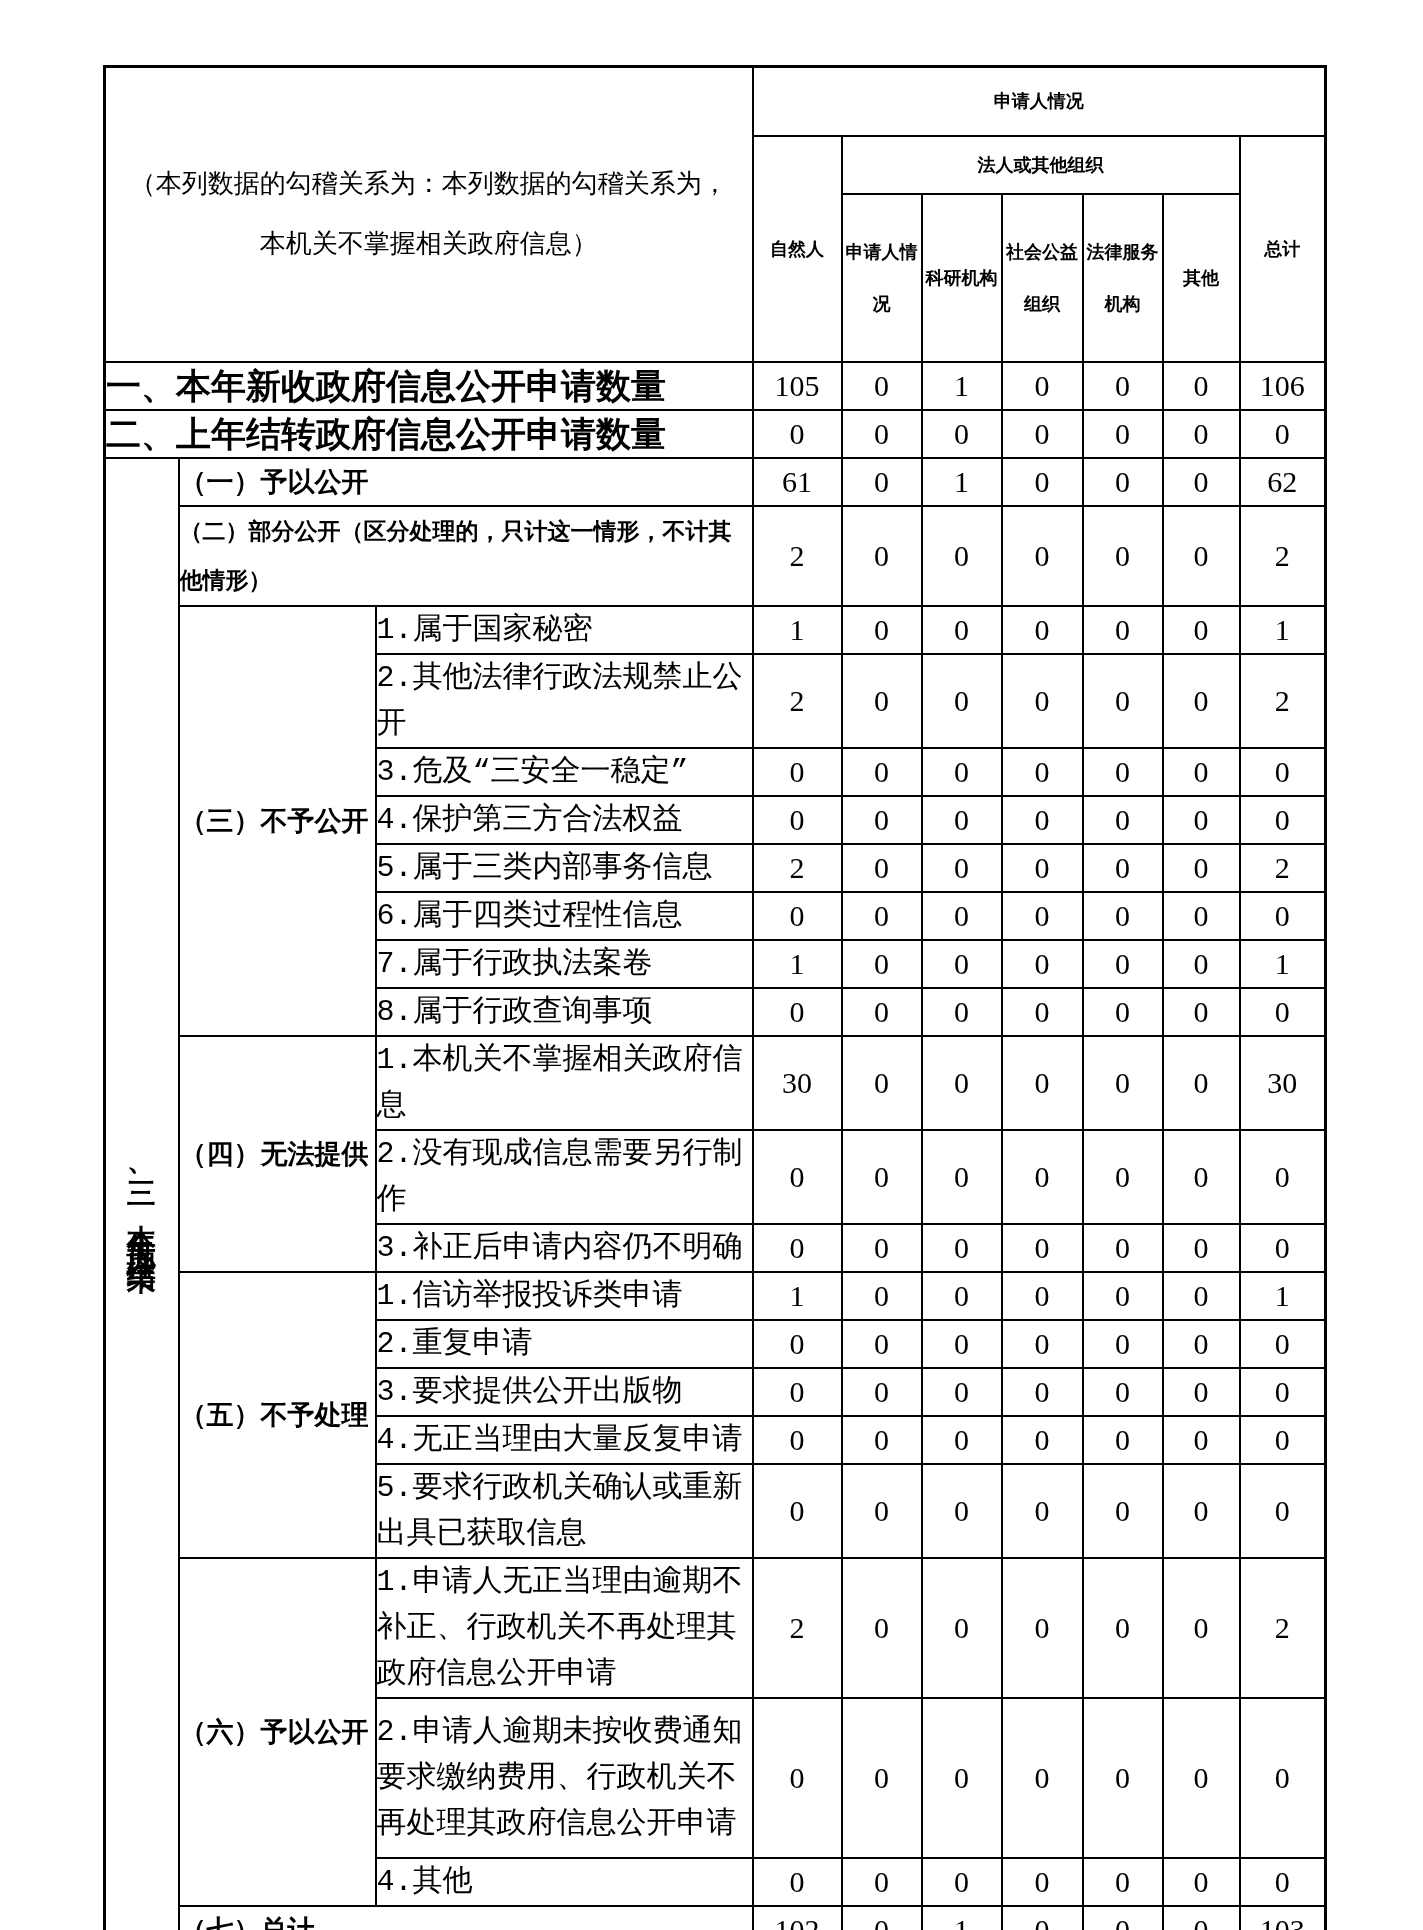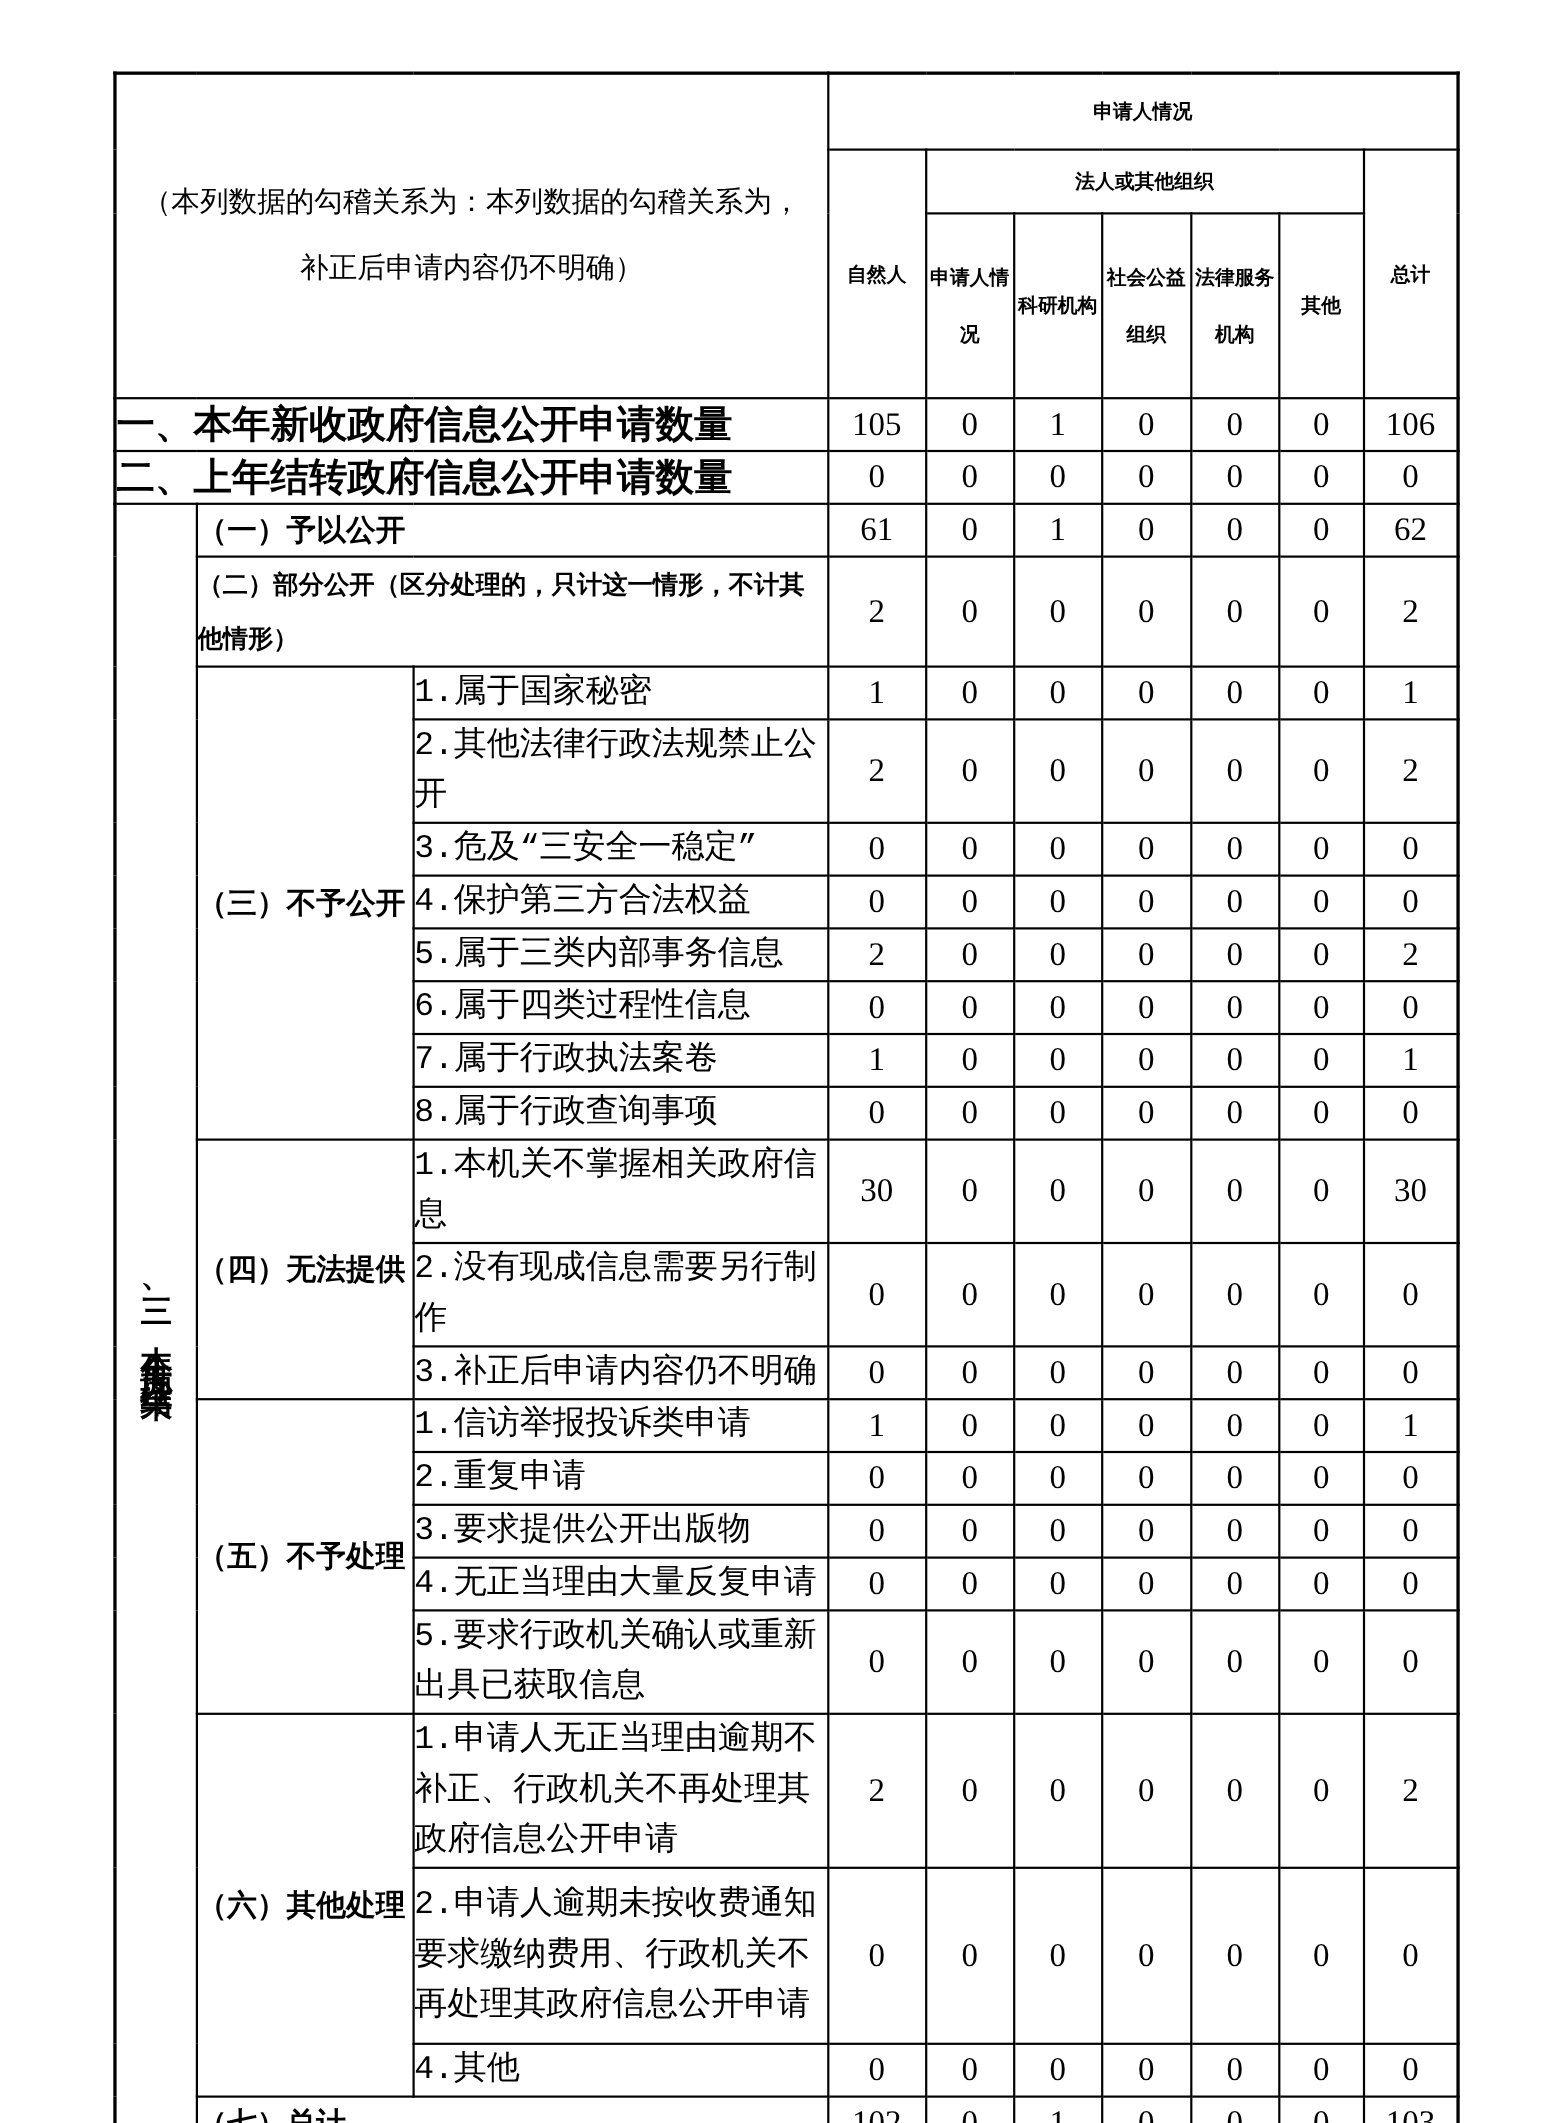--- a/index.html
+++ b/index.html
@@ -59,21 +59,21 @@
     <col style="width:81px">
       <col style="width:80px">
       <col style="width:77px">
       <col style="width:86px">
   </colgroup>
 
   <tbody>
       <tr style="height:69px">
     <td class="note-cell" colspan="3" rowspan="3">
       <div class="note">（本列数据的勾稽关系为：本列数据的勾稽关系为，</div>
-      <div class="note">补正后申请内容仍不明确）</div>
+      <div class="note">本机关不掌握相关政府信息）</div>
     </td>
     <th class="group" colspan="7">申请人情况</th>
   </tr>
   <tr style="height:58px">
     <th rowspan="2">自然人</th>
     <th class="group" colspan="5">法人或其他组织</th>
     <th rowspan="2">总计</th>
   </tr>
   <tr style="height:168px">
     <th>申请人情况</th>
@@ -290,21 +290,21 @@
     <td class="n">0</td>
     <td class="n">0</td>
     <td class="n">0</td>
     <td class="n">0</td>
     <td class="n">0</td>
     <td class="n">0</td>
     <td class="n">0</td>
   </tr>
 
   <tr style="height:140px">
-    <td class="lb" rowspan="3">（六）其他处理</td>
+    <td class="lb" rowspan="3">（六）予以公开</td>
     <td class="li">1.申请人无正当理由逾期不补正、行政机关不再处理其政府信息公开申请</td>
     <td class="n">2</td>
     <td class="n">0</td>
     <td class="n">0</td>
     <td class="n">0</td>
     <td class="n">0</td>
     <td class="n">0</td>
     <td class="n">2</td>
   </tr>
   <tr style="height:160px">

